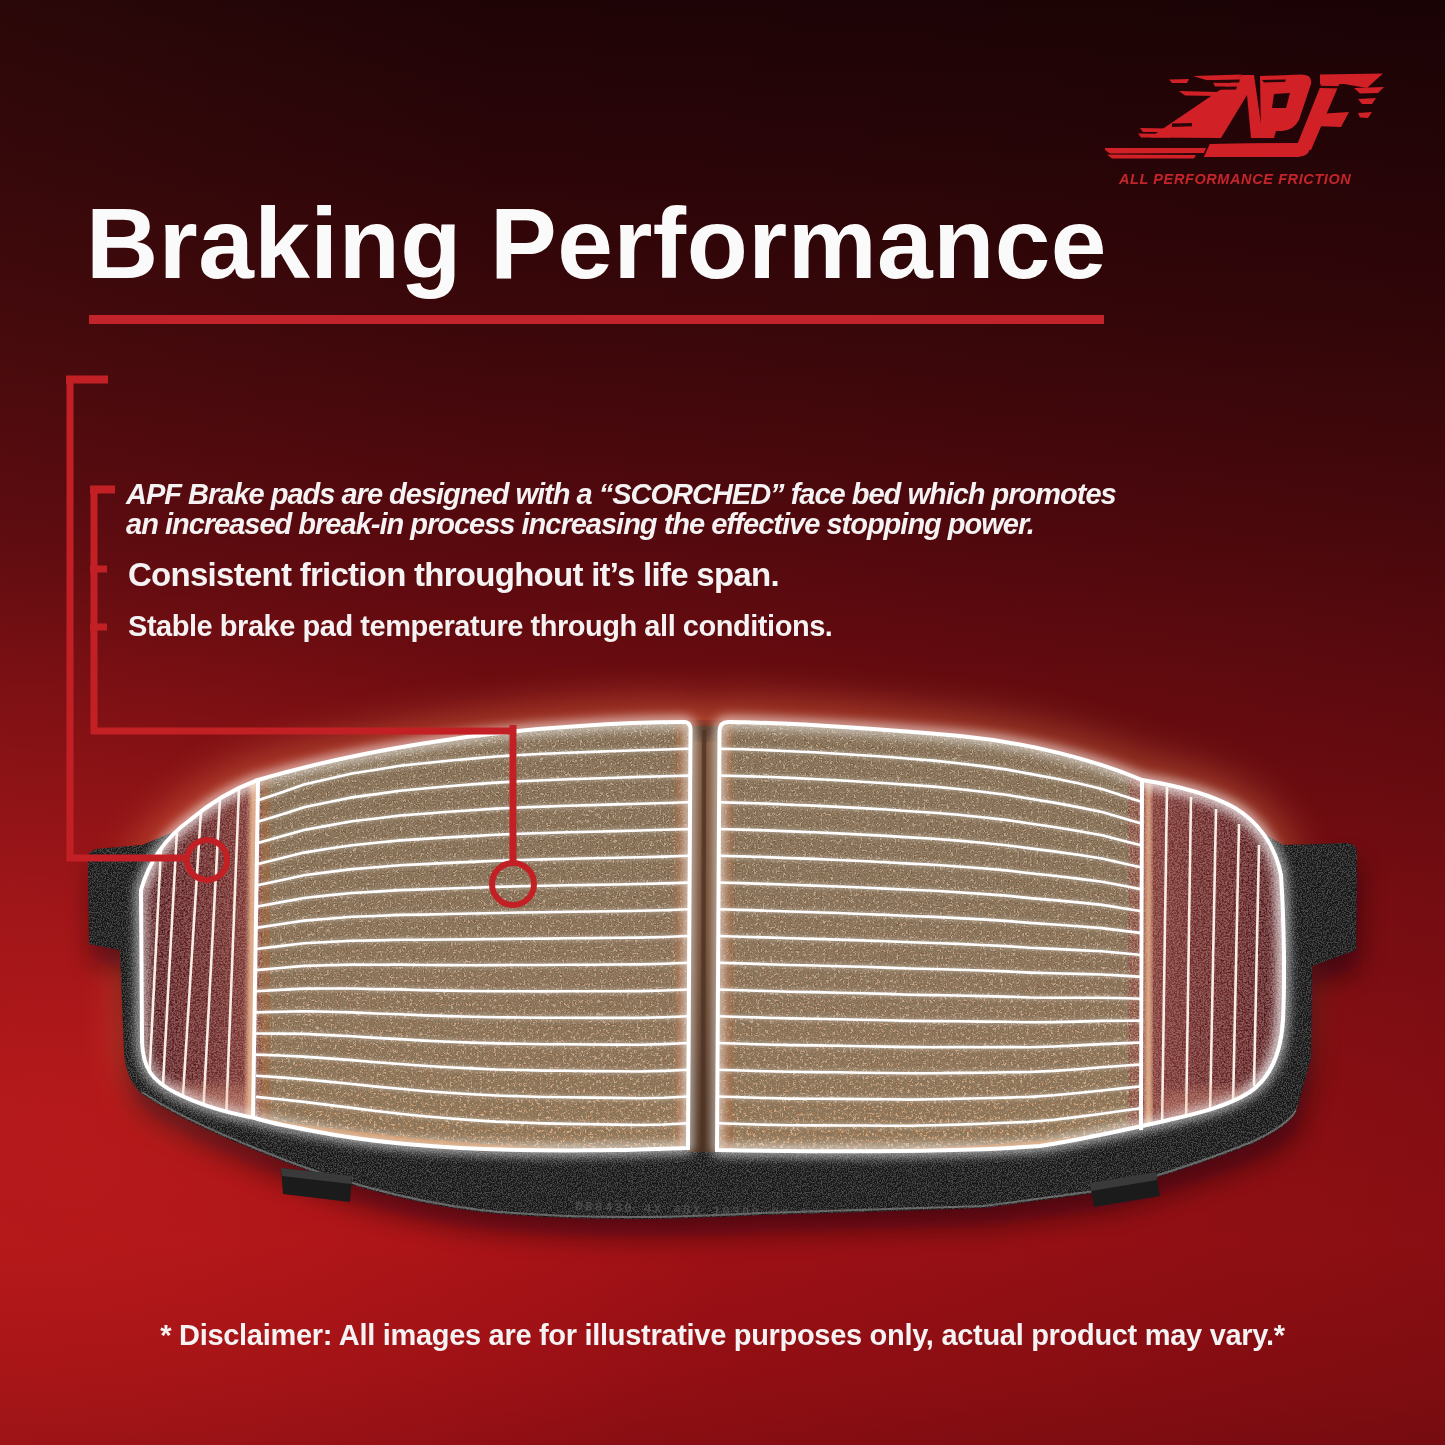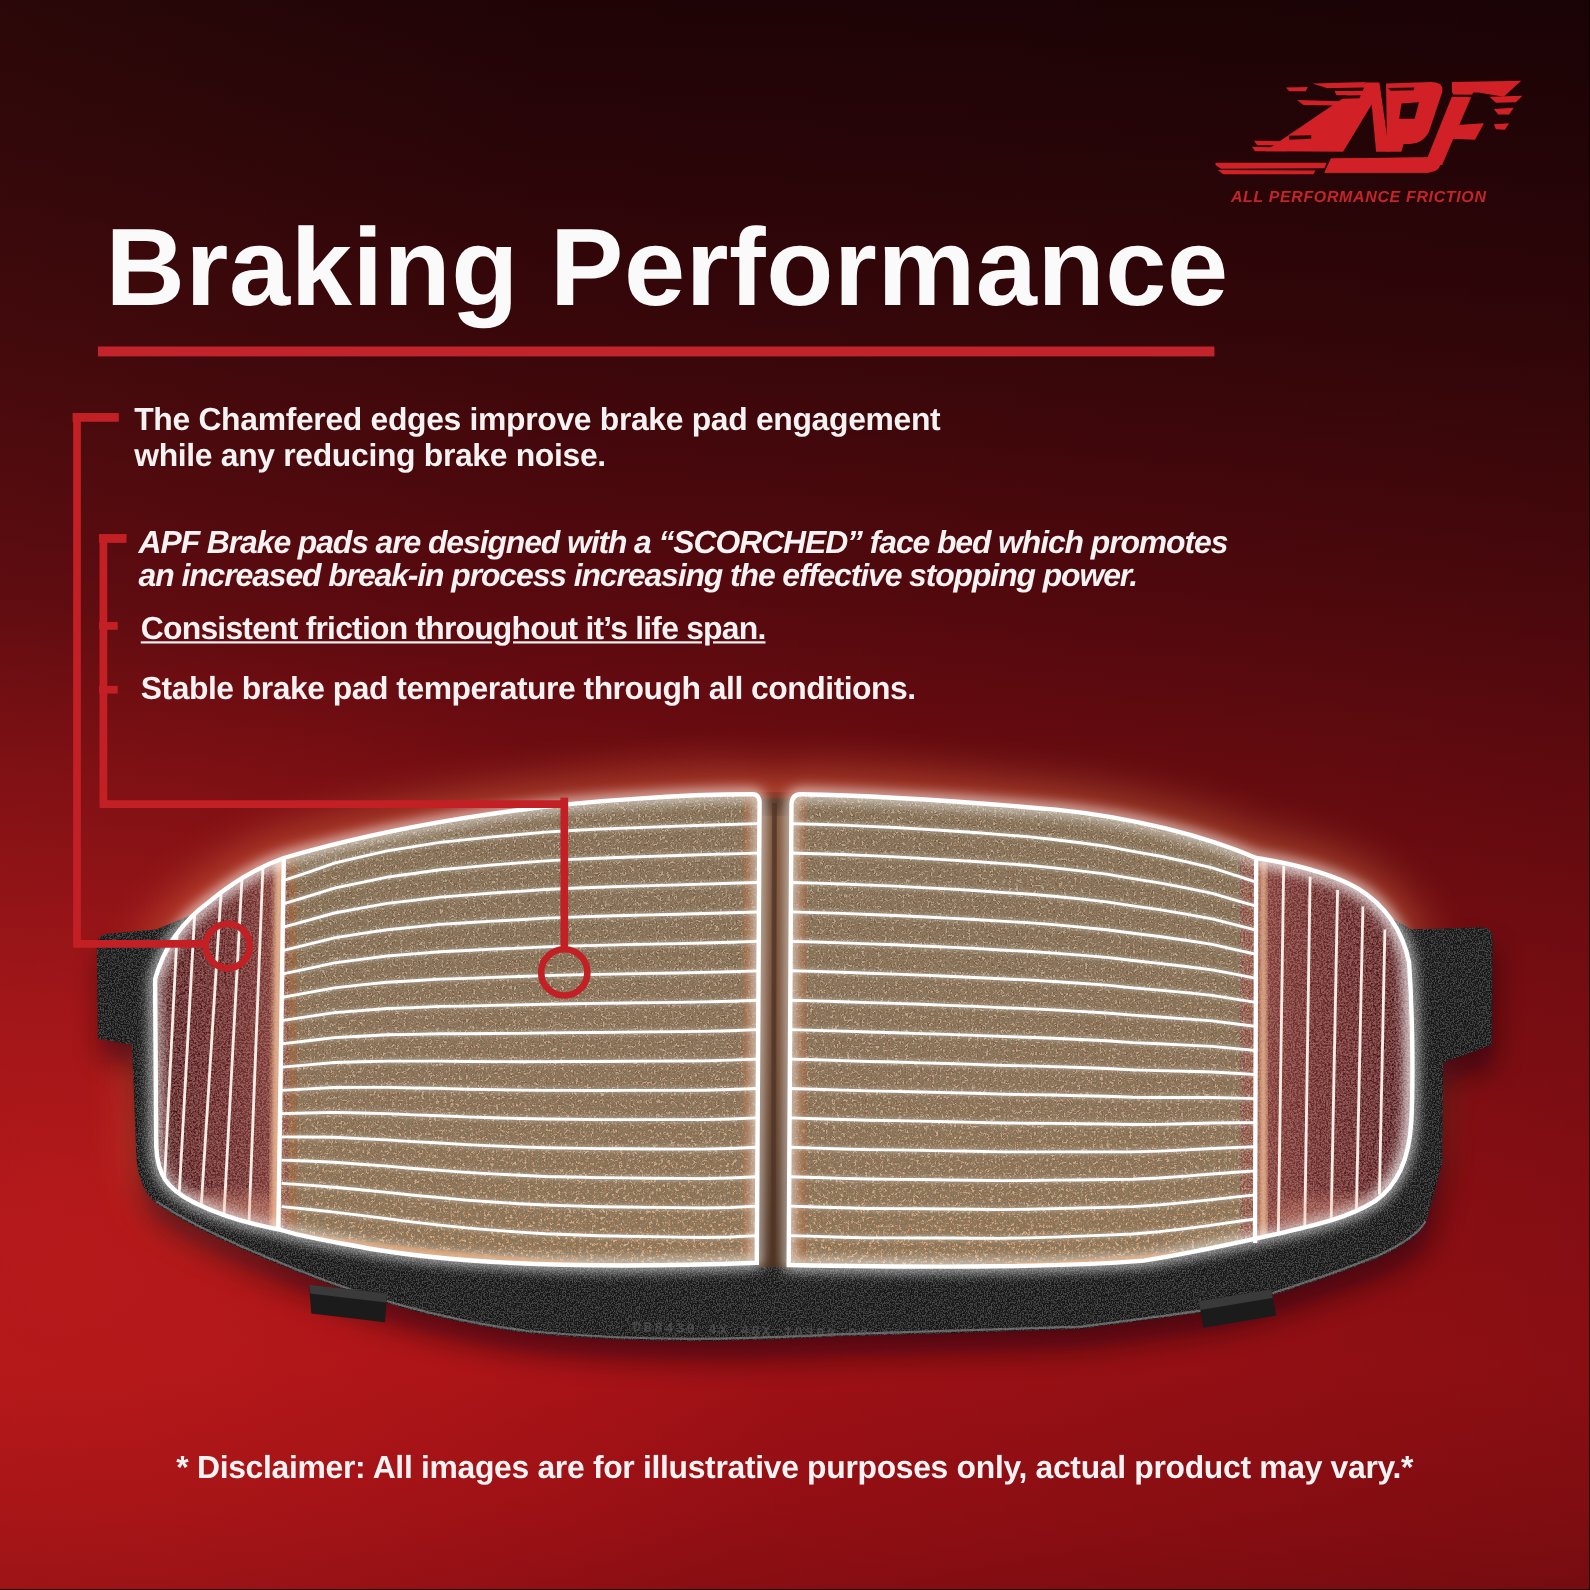--- a/index.html
+++ b/index.html
@@ -201,19 +201,18 @@
 </g>
 <g fill="#2a0507">
   <path d="M 1172,123.5 L 1192,123 L 1192,126.2 L 1172,127 Z"></path>
   <path d="M 1204,80.2 L 1240,79.6 L 1239,82.4 L 1206,82.8 Z"></path>
   <path d="M 1218,87 L 1237,86.6 L 1236,89.4 L 1220,89.8 Z"></path>
   <path d="M 1262,80 L 1286,79.5 L 1285,82 L 1264,82.5 Z"></path>
   <path d="M 1318,85.8 L 1345,86.2 L 1343,88.4 L 1320,88 Z"></path>
 </g>
 <text x="1119" y="184" font-family="Liberation Sans, sans-serif" font-style="italic" font-weight="bold" font-size="14.5" fill="#c4252b" letter-spacing="0.6">ALL PERFORMANCE FRICTION</text>
 </svg>
-  <div class="t" style="left:96px;top:186px;font-size:100px;letter-spacing:0.5px;color:#fbfafa;">Braking Performance</div>
+  <div class="t" style="left:86px;top:186px;font-size:100px;letter-spacing:0.5px;color:#fbfafa;">Braking Performance</div>
   <div style="position:absolute;left:89px;top:315px;width:1015px;height:9px;background:#c3232b;"></div>
-  <div class="t" style="left:122px;top:366px;font-size:29px;line-height:33px;letter-spacing:-0.31px;">The Chamfered edges improve brake pad engagement<br>while any reducing brake noise.</div>
   <div class="t" style="left:126px;top:479px;font-size:29px;line-height:30px;letter-spacing:-1.0px;font-style:italic;">APF Brake pads are designed with a “SCORCHED” face bed which promotes<br>an increased break-in process increasing the effective stopping power.</div>
-  <div class="t" style="left:128px;top:556px;font-size:29px;letter-spacing:-0.73px;text-decoration:underline;">Consistent friction throughout it’s life span.</div>
+  <div class="t" style="left:128px;top:556px;font-size:33px;letter-spacing:-0.73px;">Consistent friction throughout it’s life span.</div>
   <div class="t" style="left:128px;top:610px;font-size:29px;letter-spacing:-0.46px;">Stable brake pad temperature through all conditions.</div>
   <div class="t" style="left:0;top:1319px;width:1445px;text-align:center;font-size:29px;letter-spacing:-0.30px;">* Disclaimer: All images are for illustrative purposes only, actual product may vary.*</div>
 </div>
 </body></html>

